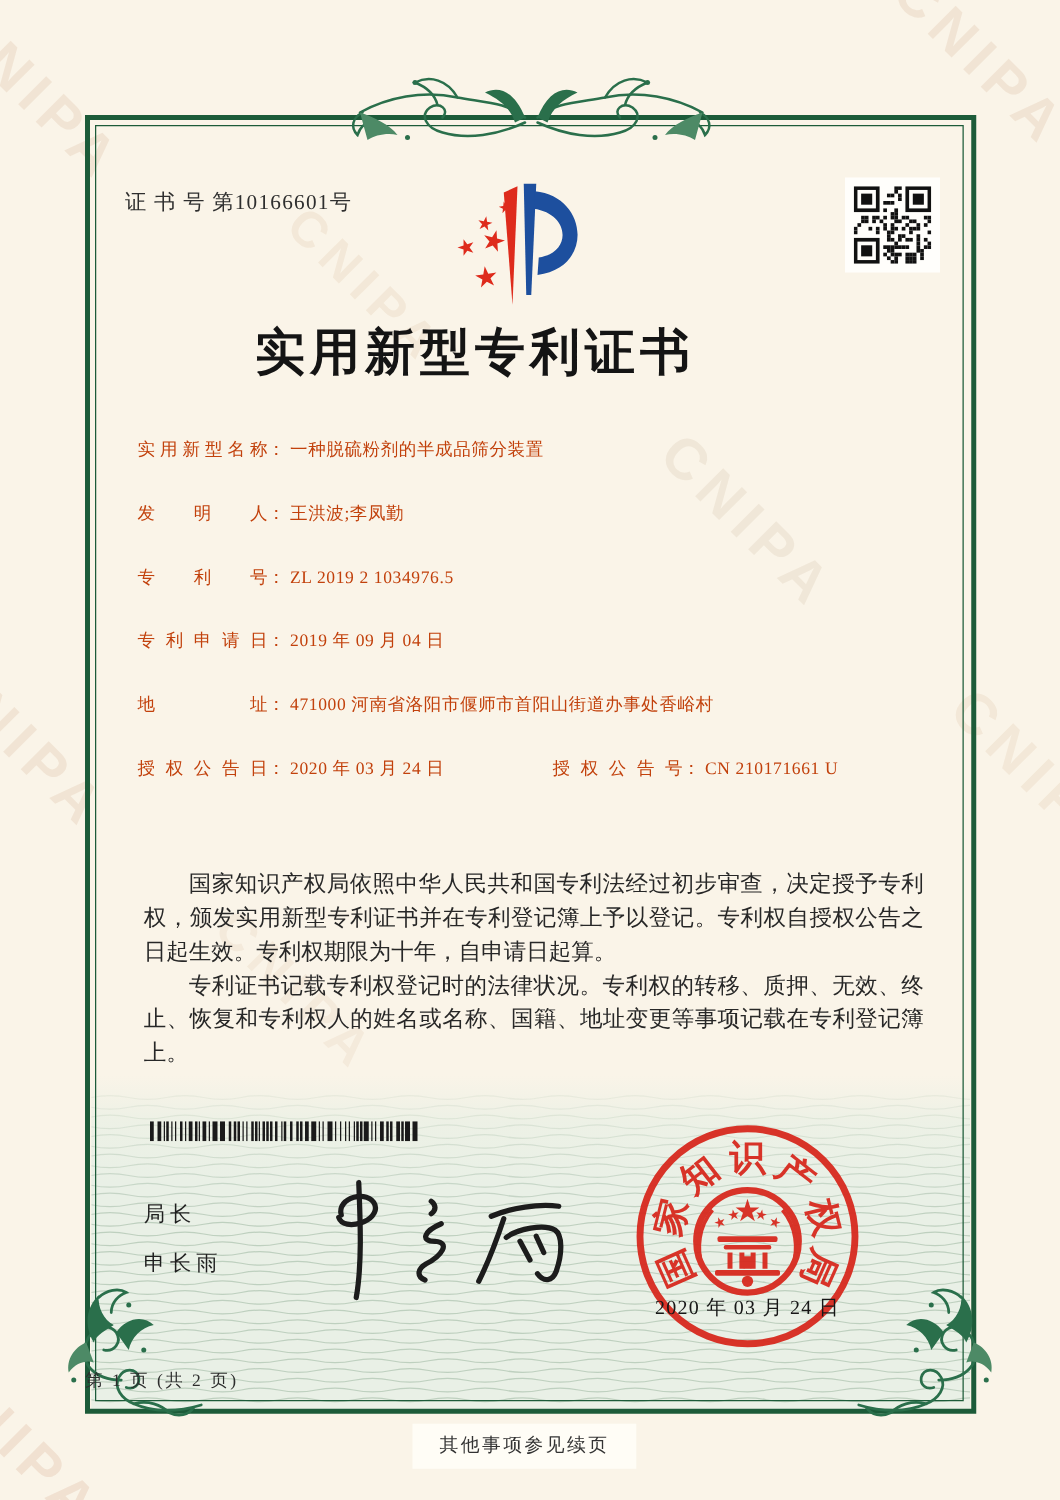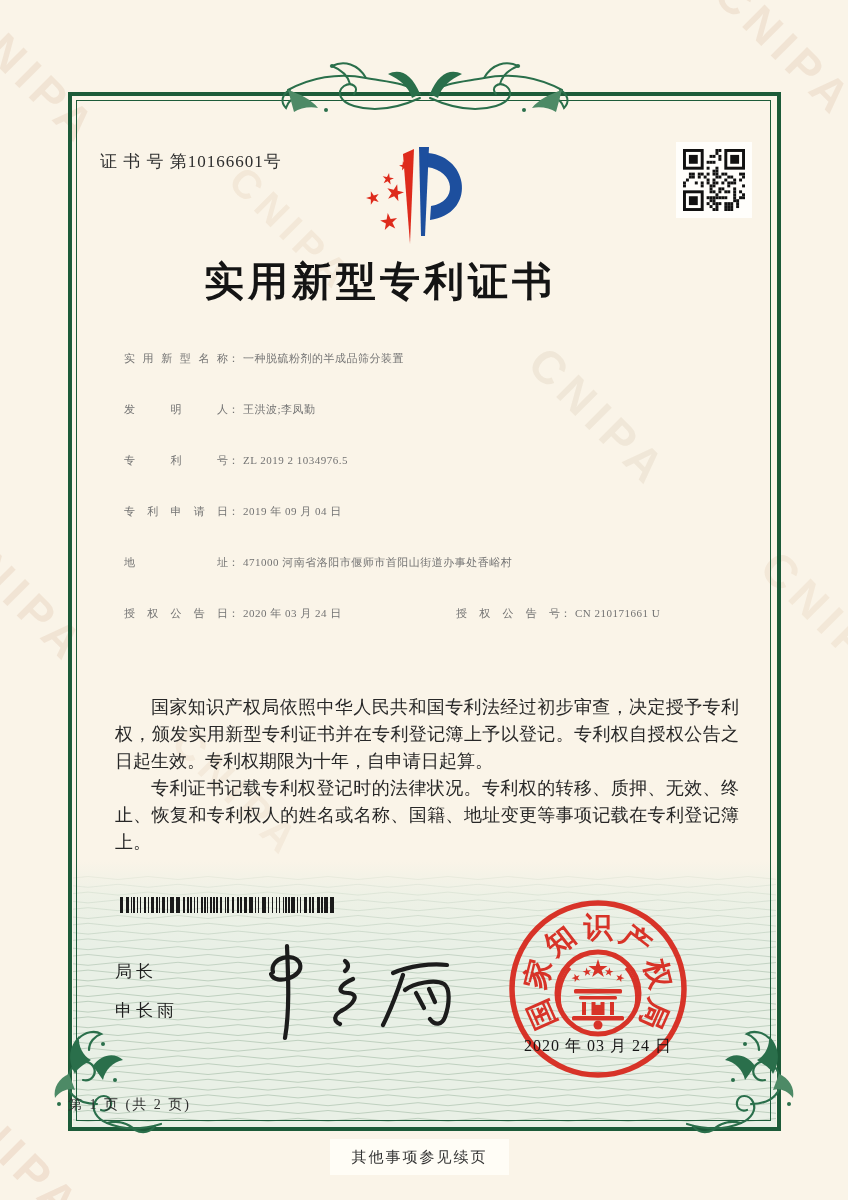--- a/index.html
+++ b/index.html
@@ -50,21 +50,21 @@
     color:#2e2e2e;z-index:5;
   }
   .qr-box{position:absolute;left:676px;top:142px;width:76px;height:76px;background:#fffefb;z-index:5;
     display:flex;align-items:center;justify-content:center;}
   .logo{position:absolute;left:358px;top:146px;z-index:5;}
   .doc-title{
     position:absolute;left:0;top:254px;width:760px;text-align:center;
     font-size:40px;font-weight:bold;letter-spacing:4px;color:#141414;z-index:5;
   }
   
-  .fields{position:absolute;left:124px;top:351px;width:640px;z-index:5;font-size:11px;color:#737373;}
+  .fields{position:absolute;left:110px;top:351px;width:640px;z-index:5;font-size:14px;color:#c2410c;}
   .field-row{position:relative;height:22px;margin-bottom:29px;white-space:nowrap;}
   .flabel{display:inline-block;width:104px;text-align:justify;text-align-last:justify;vertical-align:bottom;}
   .colon{display:inline-block;margin-right:4px;}
   .fvalue{letter-spacing:0.5px;}
   .fgroup2{position:absolute;left:332px;top:0;}
   
   .body-text{
     position:absolute;left:115px;top:694px;width:624px;z-index:5;
     font-size:18px;line-height:27px;color:#272727;text-align:justify;
   }

